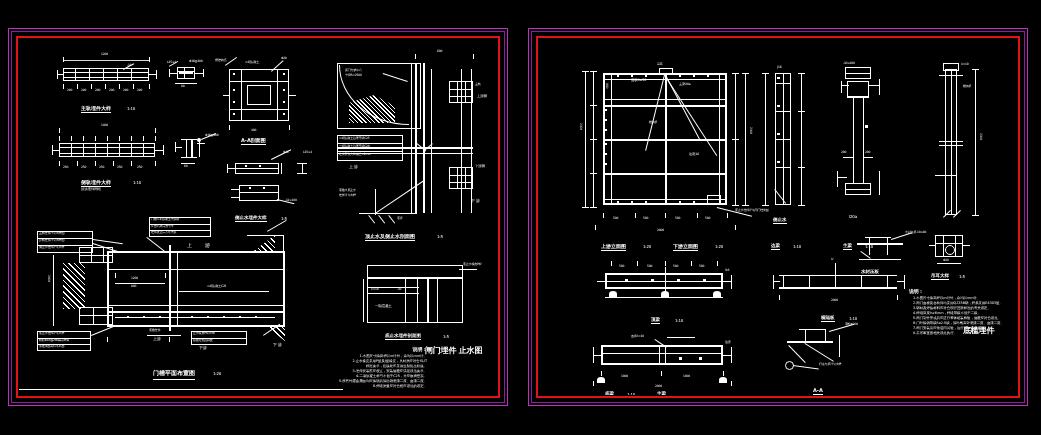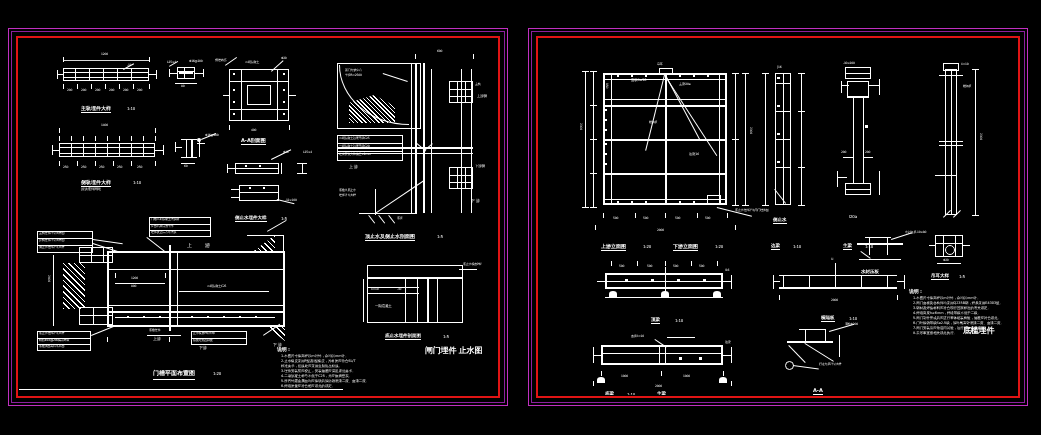--- a/index.html
+++ b/index.html
@@ -142,21 +142,21 @@
 </head>
 <body>
 
 <div id="canvas">
 
   <div class="sheet" style="left:8px; top:28px; width:500px; height:378px;">
     <div class="frame-outer"></div>
     <div class="frame-outer2"></div>
     <div class="frame-inner" style="left:8px; top:8px; right:8px; bottom:8px;"></div>
 
-    <div class="sheet-body" style="left:11px; top:11px; width:478px; height:356px;">
+    <div class="sheet-body" style="left:11px; top:11px; width:478px; height:356px;text-align:right;">
 
       <div>
         <div class="dim" style="left:44px; top:21px; width:86px; height:1px;"></div>
         <div class="tick" style="left:44px; top:18px;"></div>
         <div class="tick" style="left:130px; top:18px;"></div>
         <div class="tx t3" style="left:82px; top:14px;">1200</div>
 
         <div class="rectl" style="left:44px; top:29px; width:86px; height:13px;"></div>
         <div class="ln h" style="left:44px; top:33px; width:86px;"></div>
         <div class="ln h" style="left:44px; top:38px; width:86px;"></div>

